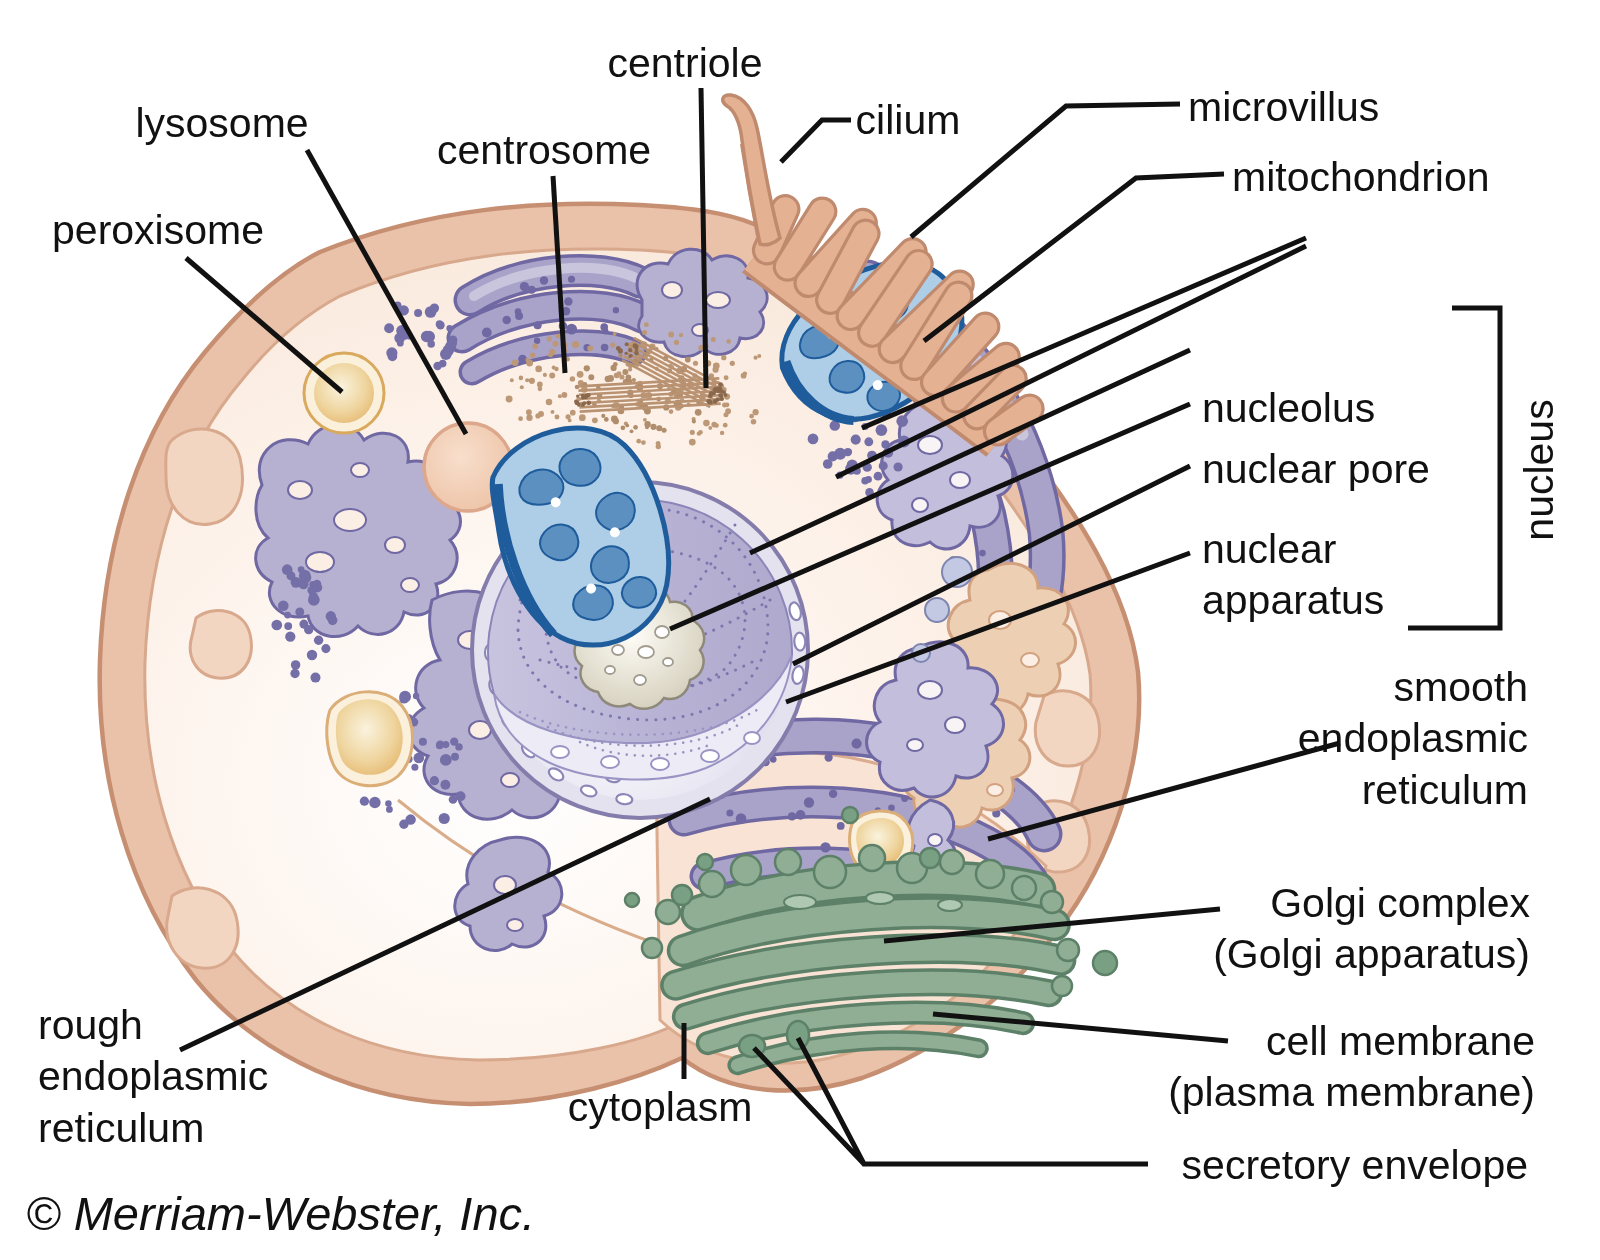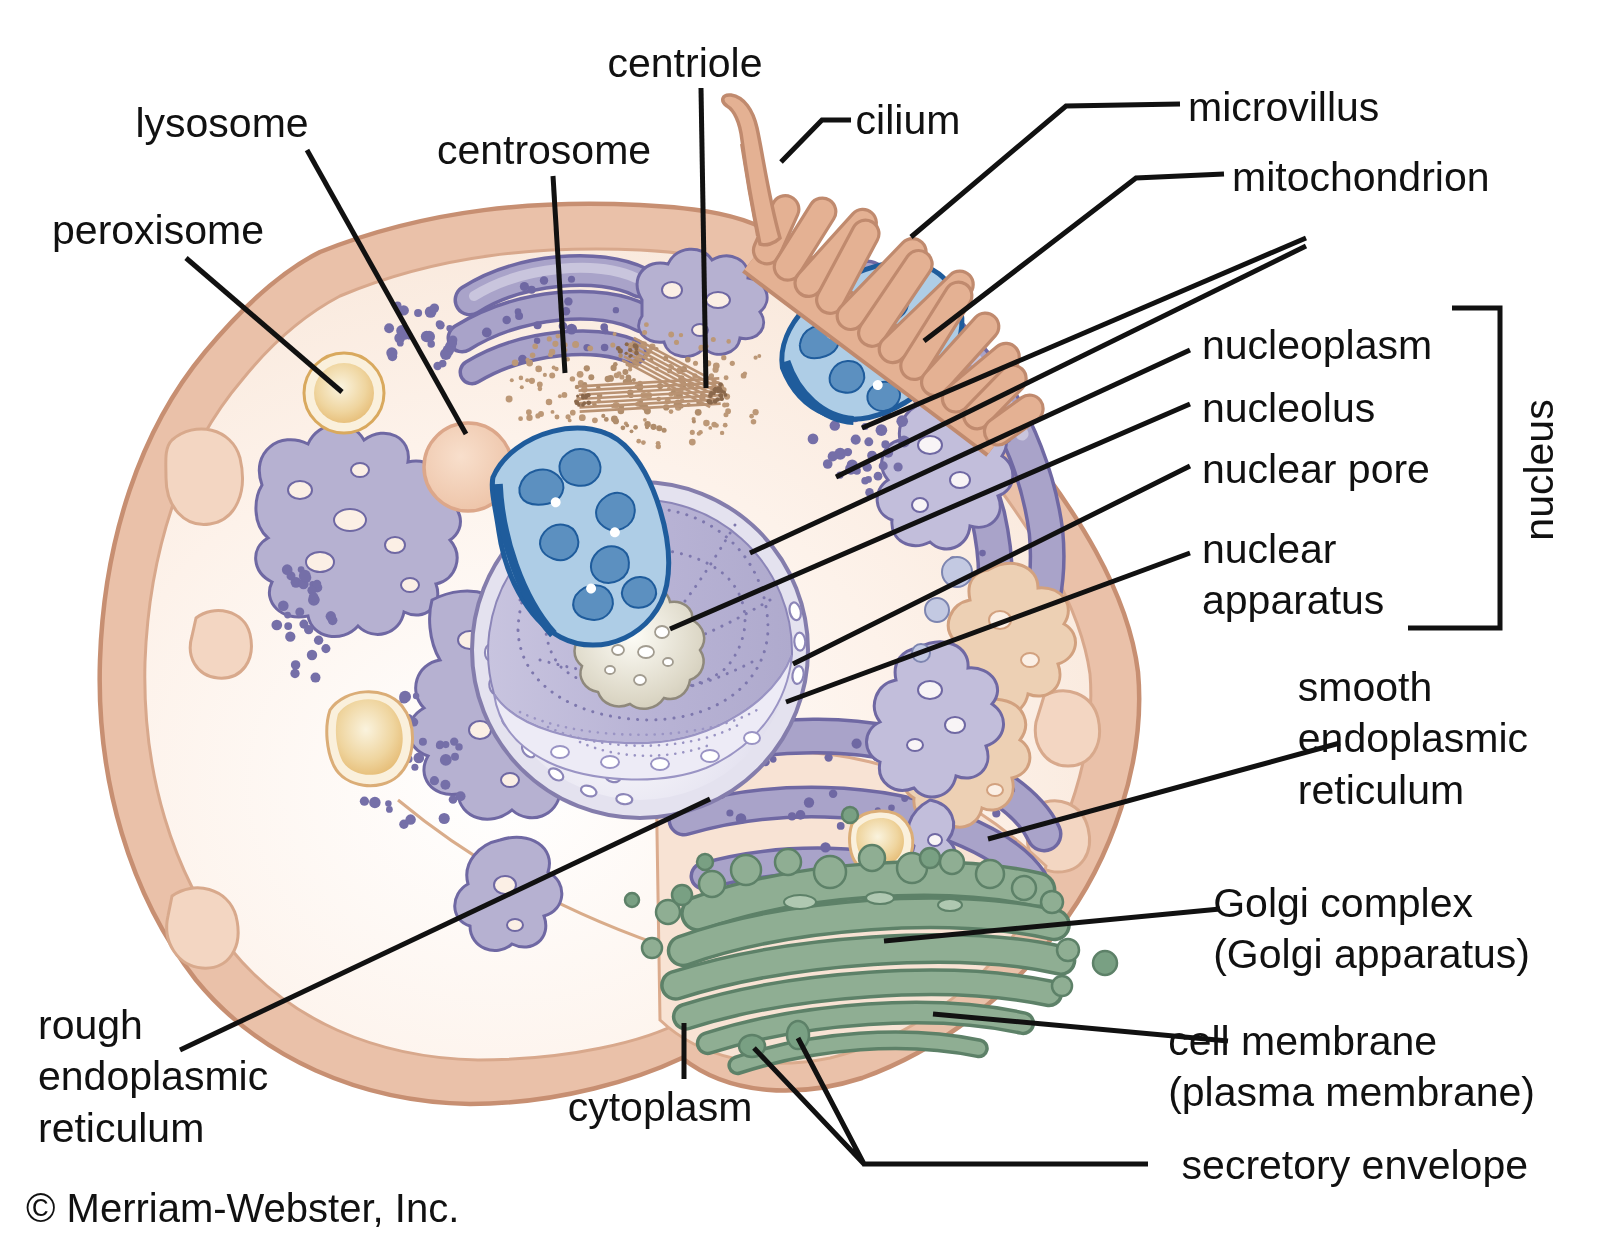--- a/index.html
+++ b/index.html
@@ -2,23 +2,23 @@
 <html style="--c-text: #111111; --c-line: #111111; --c-membrane: #EAC1A9; --c-membrane_outline: #C78F72; --c-cytosol: #FCF0E8; --c-er_purple: #A9A3C9; --c-er_outline: #6F68A3; --c-smooth_er_fill: #B6B1D1; --c-nucleus_face: #B8B3D3; --c-nucleus_surface: #E4E2EF; --c-mito_dark: #1F5C9C; --c-mito_light: #AECDE6; --c-golgi_green: #8FAE93; --c-golgi_outline: #5D8168; --c-golden_vesicle: #E8C387; --c-ribosome_dot: #756FA8; --c-centriole_tan: #BC9877;"><head>
 <meta charset="utf-8">
 <style>
   html,body{margin:0;padding:0;background:#fff;}
   #stage{position:relative;width:1600px;height:1260px;background:#fff;overflow:hidden;
          font-family:"Liberation Sans","DejaVu Sans",sans-serif;}
   #cell-svg{position:absolute;left:0;top:0;}
   .lbl{position:absolute;font-size:41px;line-height:1.25;color:var(--c-text,#111);
        white-space:pre-line;}
   .lbl.center{transform:translateX(-50%);text-align:center;}
-  .lbl.right{}
+  .lbl.right{text-align:right;}
   .lbl.rot{transform:translate(-50%,-50%) rotate(-90deg);transform-origin:center;}
-  .copyright{position:absolute;font-size:40px;color:var(--c-text,#111);}
+  .copyright{position:absolute;font-size:47px;color:var(--c-text,#111);font-style:italic;}
 </style>
 </head>
 <body>
 
 <div id="stage">
 
 <svg id="cell-svg" width="1600" height="1260" viewBox="0 0 1600 1260">
   <defs>
     <radialGradient id="cytoGrad" cx="38%" cy="66%" r="78%">
       <stop offset="0%" stop-color="#FFFFFF"></stop>
@@ -940,21 +940,20 @@
   </g>
 </svg>
 
   <div class="lbl center" style="left:685px;top:38px">centriole</div>
   <div class="lbl center" style="left:222px;top:98px">lysosome</div>
   <div class="lbl center" style="left:544px;top:125px">centrosome</div>
   <div class="lbl center" style="left:158px;top:205px">peroxisome</div>
   <div class="lbl center" style="left:908px;top:95px">cilium</div>
   <div class="lbl" style="left:1232px;top:152px">mitochondrion</div>
   <div class="lbl" style="left:1188px;top:82px">microvillus</div>
-  <div class="lbl" style="left:1202px;top:320px">nucleoplasm</div>
   <div class="lbl" style="left:1202px;top:383px">nucleolus</div>
   <div class="lbl" style="left:1202px;top:444px">nuclear pore</div>
   <div class="lbl" style="left:1202px;top:524px">nuclear
 apparatus</div>
   <div class="lbl rot" style="left:1540px;top:470px">nucleus</div>
   <div class="lbl right" style="right:72px;top:662px">smooth
 endoplasmic
 reticulum</div>
   <div class="lbl right" style="right:70px;top:878px">Golgi complex
 (Golgi apparatus)</div>

